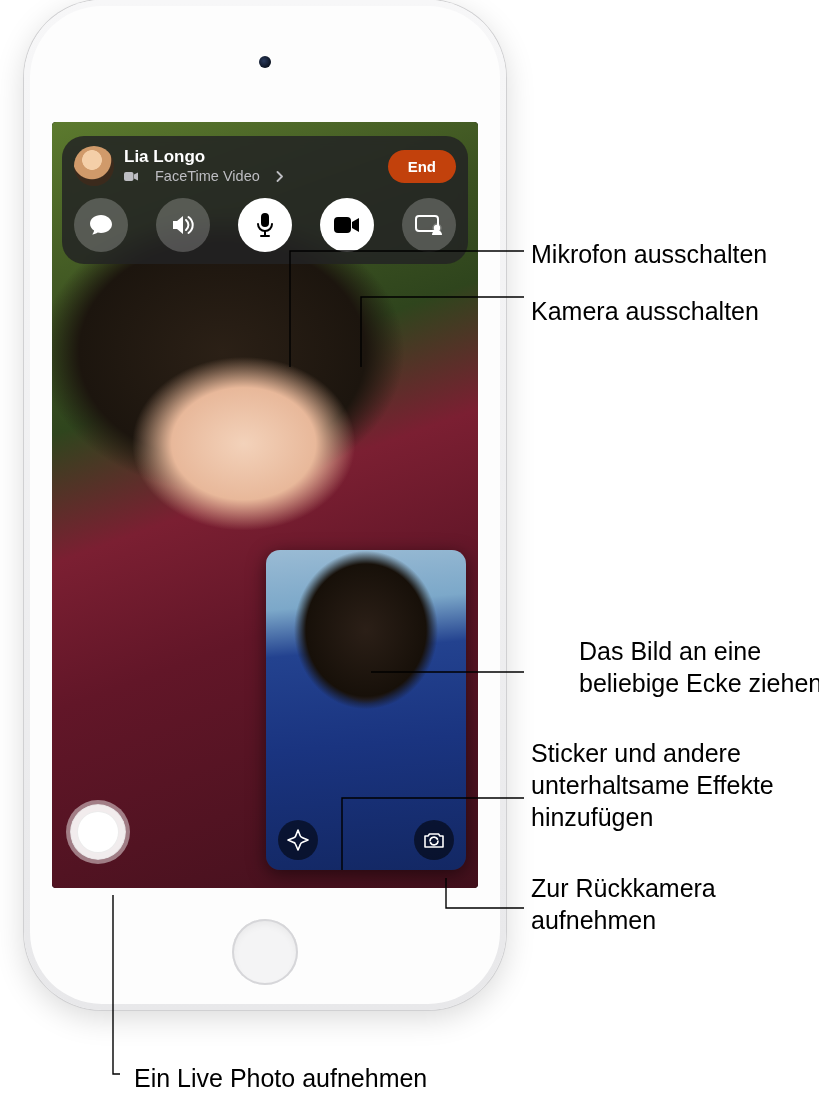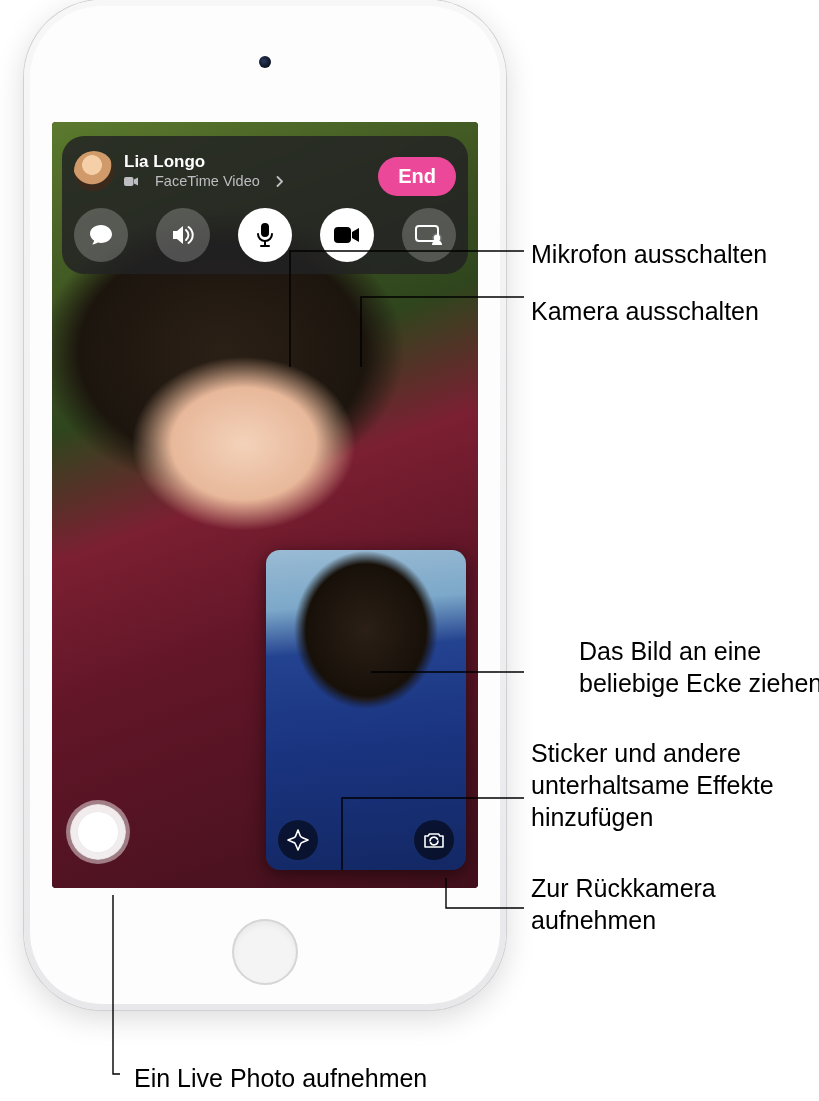--- a/index.html
+++ b/index.html
@@ -65,23 +65,23 @@
   .avatar {
     width:40px; height:40px; border-radius:50%;
     background: radial-gradient(circle at 45% 35%, #f4cfa8 0 28%, #d09a6a 30% 55%, #3b2a1c 58% 100%);
     flex:none;
   }
   .caller-meta { flex:1; min-width:0; color:#fff; }
   .caller-name { font-size:17px; font-weight:600; line-height:1.1; }
   .caller-sub { display:flex; align-items:center; gap:16px; font-size:14.5px; color:#bdbdc2; margin-top:2px; }
   .caller-sub svg { flex:none; }
   .end-btn {
-    background:#ec4899; color:#fff; border:none;
-    font-size:20px; font-weight:600;
-    padding:8px 20px; border-radius:20px;margin-top:11px;
+    background:#c2410c; color:#fff; border:none;
+    font-size:15px; font-weight:600;
+    padding:8px 20px; border-radius:20px;
   }
   .ctl-row { display:flex; justify-content:space-between; margin-top:12px; gap:8px; }
   .ctl-btn {
     width:54px; height:54px; border-radius:50%;
     display:flex; align-items:center; justify-content:center;
     color:#fff;
   }
   .ctl-dark { background:rgba(255,255,255,.22); }
   .ctl-light { background:#fff; color:#000; }
   

